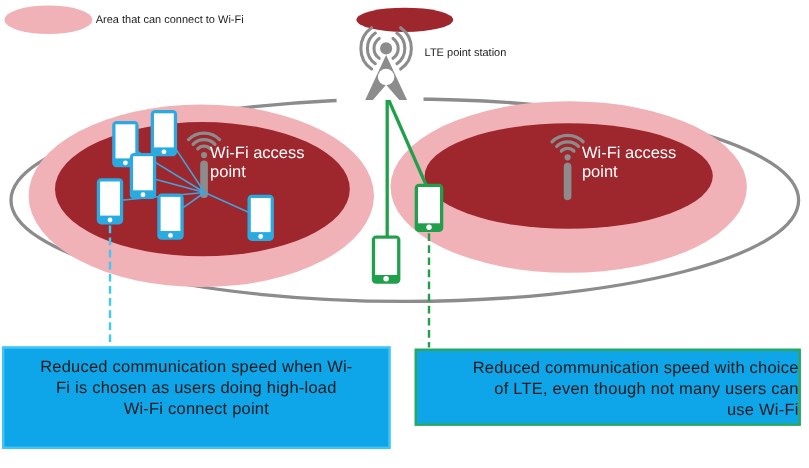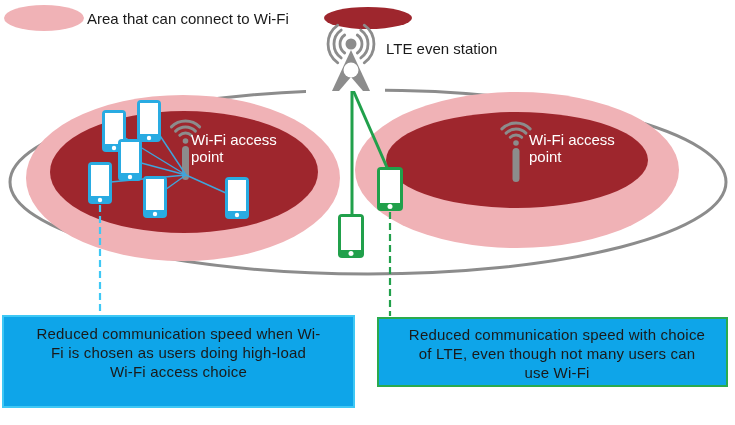--- a/index.html
+++ b/index.html
@@ -8,21 +8,21 @@
     width: 735px;
     height: 425px;
     background: #ffffff;
     font-family: "Liberation Sans", sans-serif;
     overflow: hidden;
   }
   #diagram-svg { position: absolute; left: 0; top: 0; }
   .lbl {
     position: absolute;
     color: #1a1a1a;
-    font-size: 15px;
+    font-size: 10px;
     line-height: 18px;
     white-space: nowrap;
   }
   .ap-label {
     position: absolute;
     width: 112px;
     color: #ffffff;
     font-size: 15px;
     line-height: 17px;
     text-align: left;
@@ -40,21 +40,21 @@
   .callout div { white-space: nowrap; }
   #callout-wifi {
     left: 2px; top: 315px; width: 353px; height: 93px;
     border: 2px solid #3FC8F5;
     text-align: center;
     padding-top: 7px;
   }
   #callout-lte {
     left: 377px; top: 317px; width: 351px; height: 70px;
     border: 2px solid #2BAA4E;
-    text-align: center;
+    text-align: right;
     padding: 6px 0 0 9px;
   }
 </style>
 </head>
 <body>
 
 <div id="canvas">
 
   <svg id="diagram-svg" width="735" height="425" viewBox="0 0 735 425">
     <defs>
@@ -134,35 +134,35 @@
 
     <use href="#phone-green" x="377" y="167"></use>
     <use href="#phone-green" x="338" y="214"></use>
 
     <line x1="100" y1="205" x2="100" y2="314" stroke="#3FC8F5" stroke-width="2.2" stroke-dasharray="7,4"></line>
     <line x1="390" y1="212" x2="390" y2="316" stroke="#21A04B" stroke-width="2.2" stroke-dasharray="7,4"></line>
   </svg>
 
   <div class="lbl" style="left:87px; top:10px;">Area that can connect to Wi-Fi</div>
 
-  <div class="lbl" style="left:386px; top:40px;">LTE even station</div>
+  <div class="lbl" style="left:386px; top:40px;">LTE point station</div>
 
   <div class="ap-label" style="left:191px; top:131px;">
     <span>Wi-Fi access</span>
     <span>point</span>
   </div>
   <div class="ap-label" style="left:529px; top:131px;">
     <span>Wi-Fi access</span>
     <span>point</span>
   </div>
 
   <div class="callout" id="callout-wifi">
     <div>Reduced communication speed when Wi-</div>
     <div>Fi is chosen as users doing high-load</div>
-    <div>Wi-Fi access choice</div>
+    <div>Wi-Fi connect point</div>
   </div>
 
   <div class="callout" id="callout-lte">
     <div>Reduced communication speed with choice</div>
     <div>of LTE, even though not many users can</div>
     <div>use Wi-Fi</div>
   </div>
 
 </div>
 

